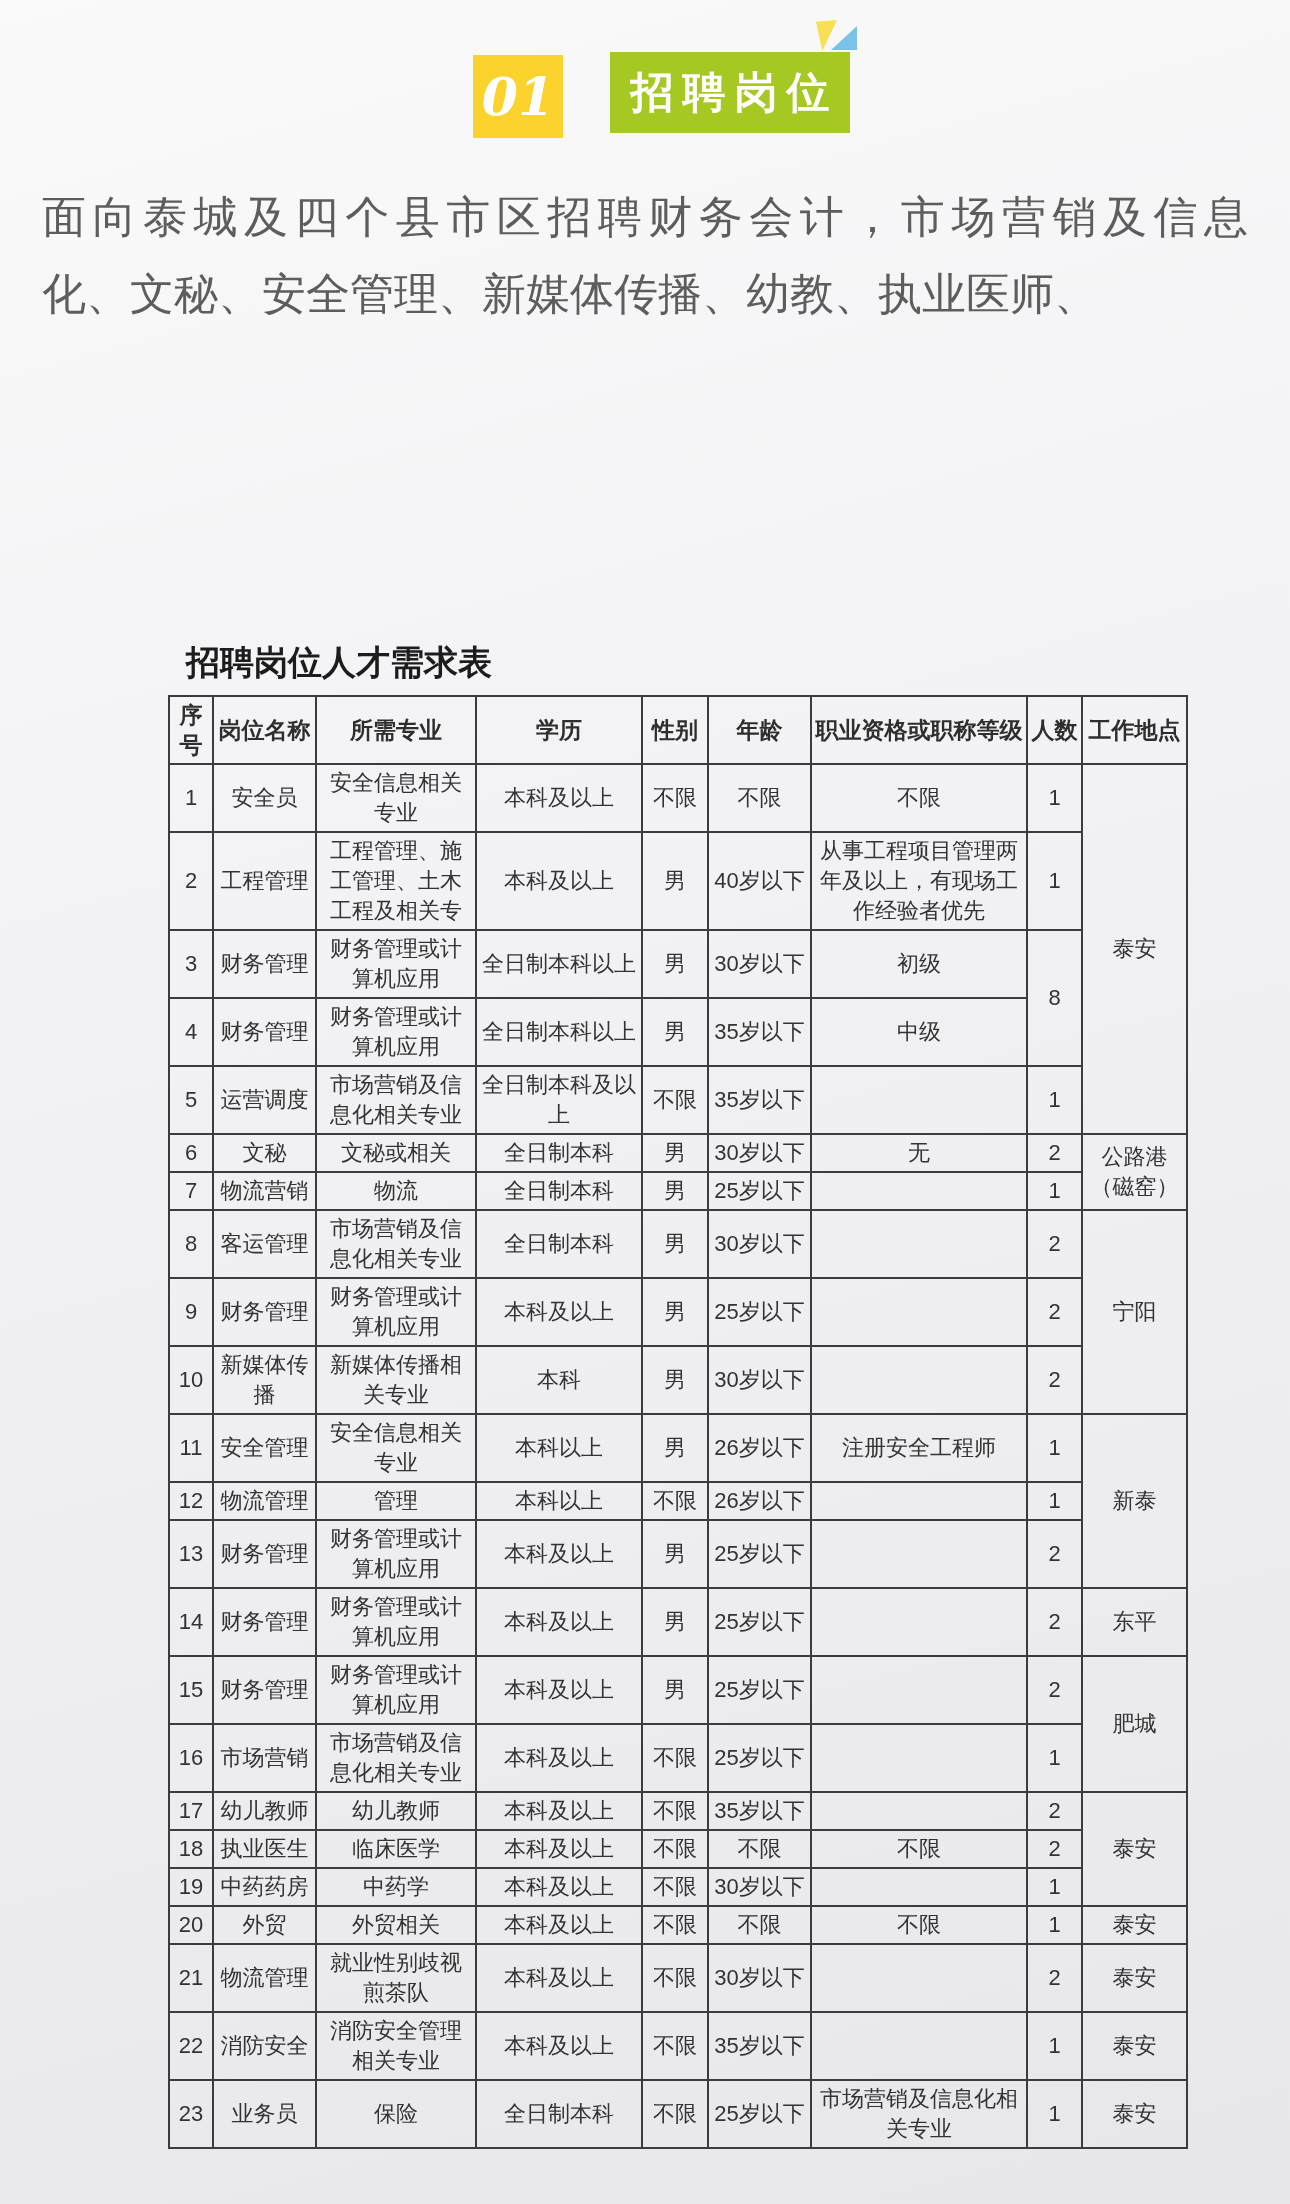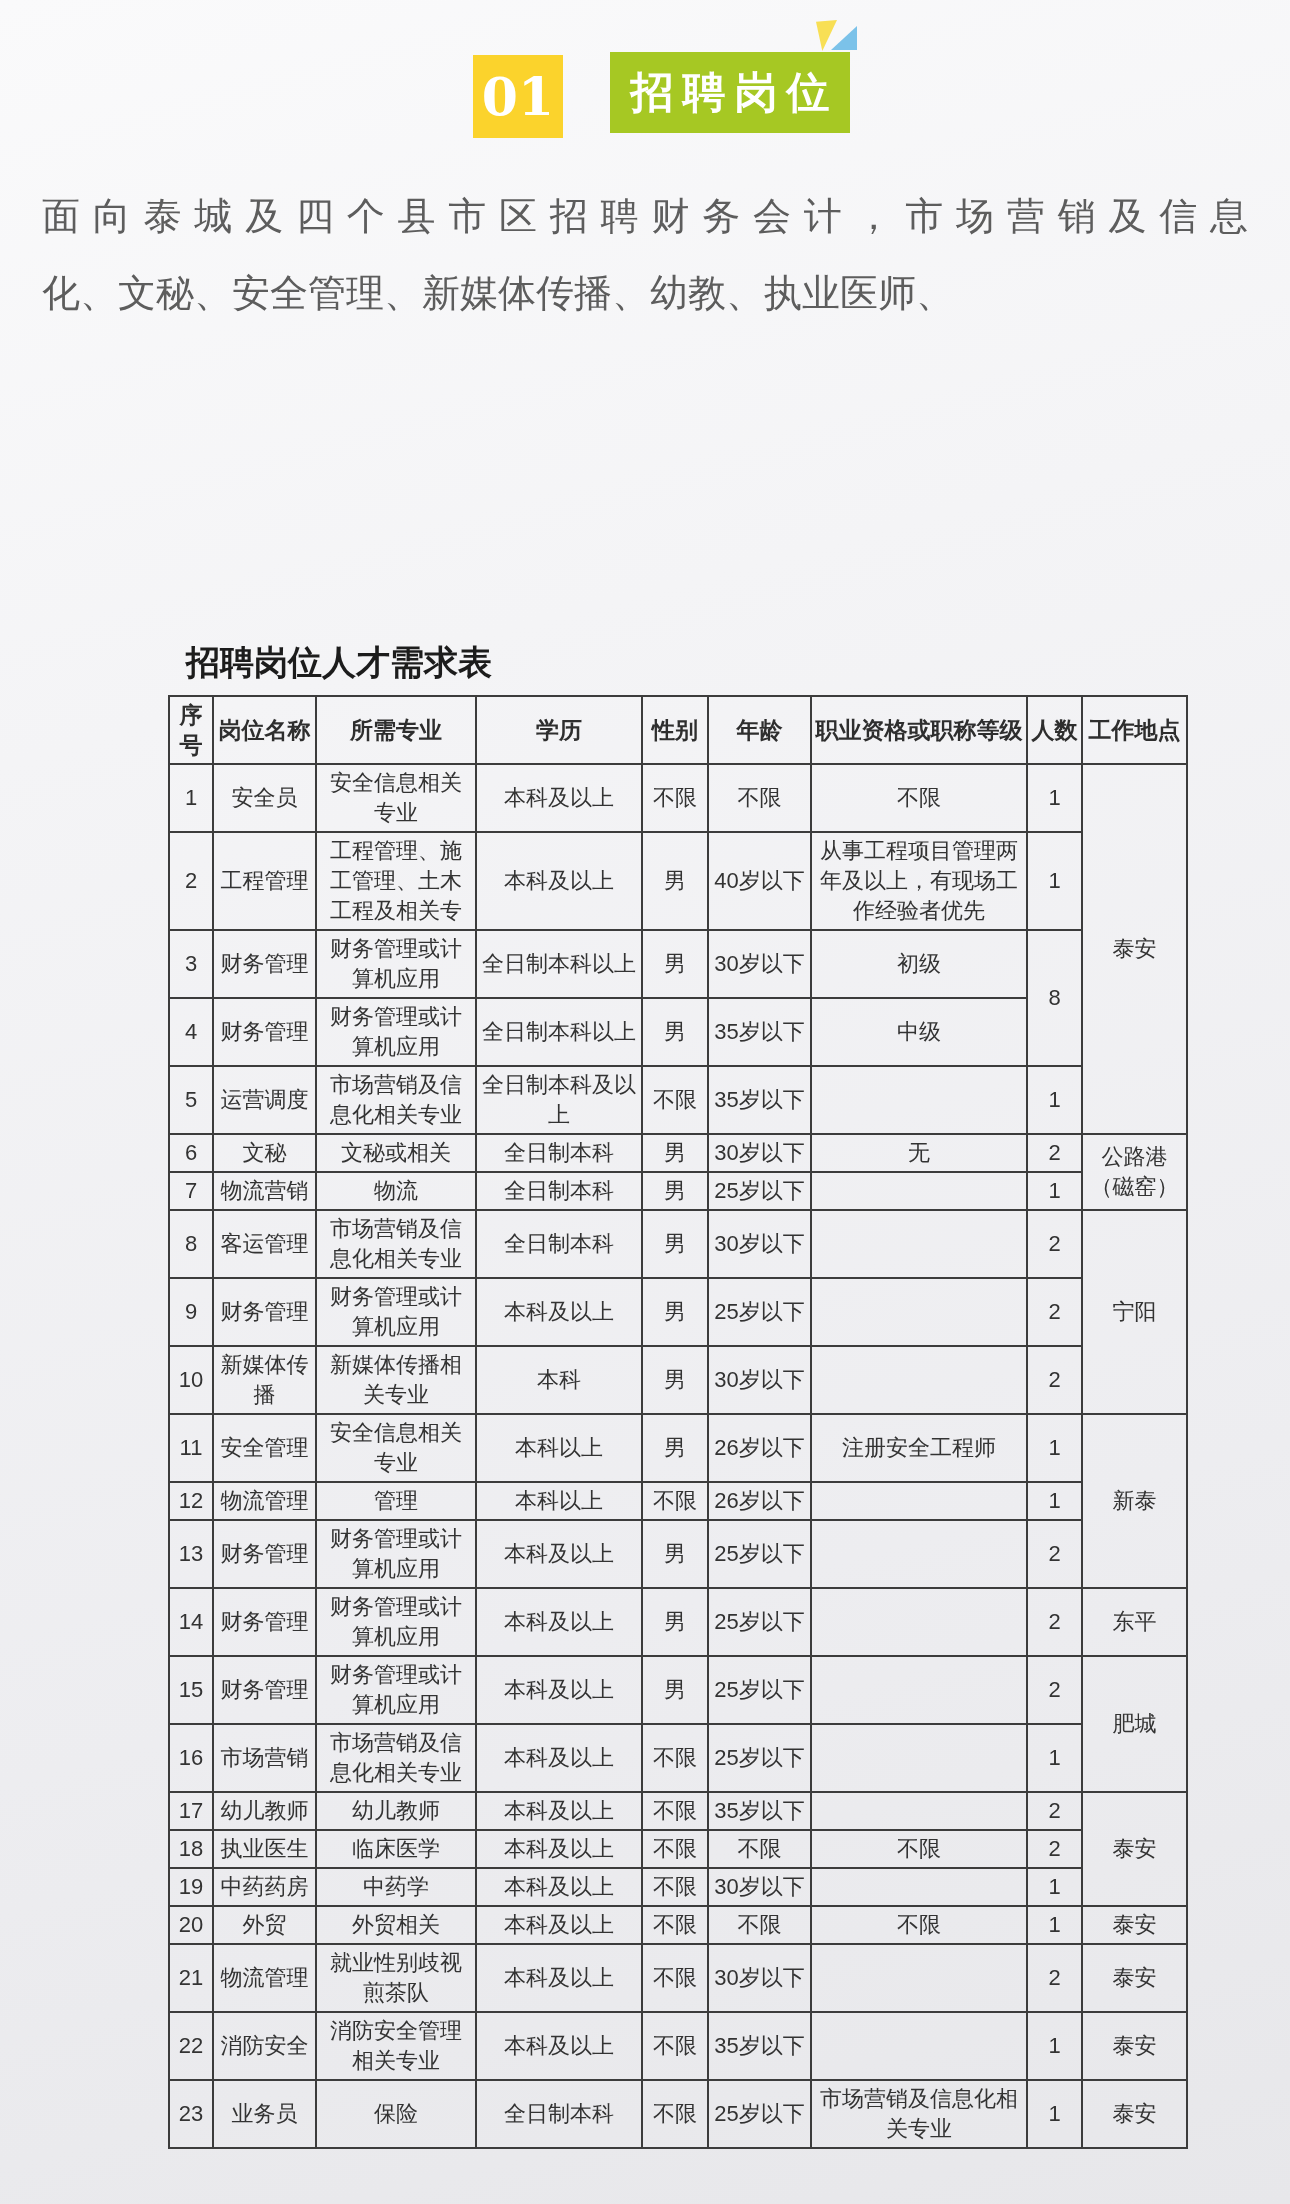--- a/index.html
+++ b/index.html
@@ -15,21 +15,21 @@
     display:flex;align-items:center;justify-content:center;
     color:#ffffff;font-weight:700;font-size:43px;letter-spacing:9px;text-indent:9px;margin-left:32px;}
   .tri{position:absolute;}
   .tri-yellow{left:816px;top:20px;width:21px;height:31px;
     clip-path:polygon(0% 6%,100% 0%,30% 100%);}
   .tri-blue{left:831px;top:26px;width:26px;height:24px;
     clip-path:polygon(100% 0%,0% 100%,100% 100%);}
 
   
   .intro{position:absolute;left:42px;top:178px;width:1206px;
-    color:#5d5d5d;font-size:38px;line-height:77px;}
+    color:#5d5d5d;font-size:44px;line-height:77px;}
   .intro-line{text-align:justify;text-align-last:justify;}
   .intro-line:last-child{text-align:left;text-align-last:auto;}
 
   
   .table-title{position:absolute;left:186px;top:640px;width:1018px;
     text-align:left;color:#1c1c1c;
     font:700 34px "Liberation Serif","DejaVu Serif",serif;}
   table.req{position:absolute;left:168px;top:695px;width:1018px;
     border-collapse:collapse;table-layout:fixed;}
   table.req th,table.req td{border:2px solid #3c3c3c;text-align:center;
@@ -47,21 +47,21 @@
     display:flex;align-items:center;gap:10px;}
   .watermark svg{filter:drop-shadow(0 1px 3px rgba(115,115,115,.85));}
   .wm-text{color:#ffffff;font-weight:700;font-size:44px;
     text-shadow:0 0 6px rgba(110,110,110,.9),0 0 2px rgba(125,125,125,.9);}
 </style>
 </head>
 <body>
 
 <div class="frame">
 
-  <div class="badge-num" style="background: rgb(251, 211, 44);">01</div>
+  <div class="badge-num" style="background: rgb(251, 211, 44); font-style: italic;">01</div>
   <div class="badge-title" style="background: rgb(166, 200, 35);">招聘岗位</div>
   <div class="tri tri-yellow" style="background: rgb(248, 223, 85);"></div>
   <div class="tri tri-blue" style="background: rgb(123, 194, 233);"></div>
 
   <div class="intro">
     <div class="intro-line">面向泰城及四个县市区招聘财务会计，市场营销及信息</div>
     <div class="intro-line">化、文秘、安全管理、新媒体传播、幼教、执业医师、</div>
   </div>
 
   <div class="table-title">招聘岗位人才需求表</div>

